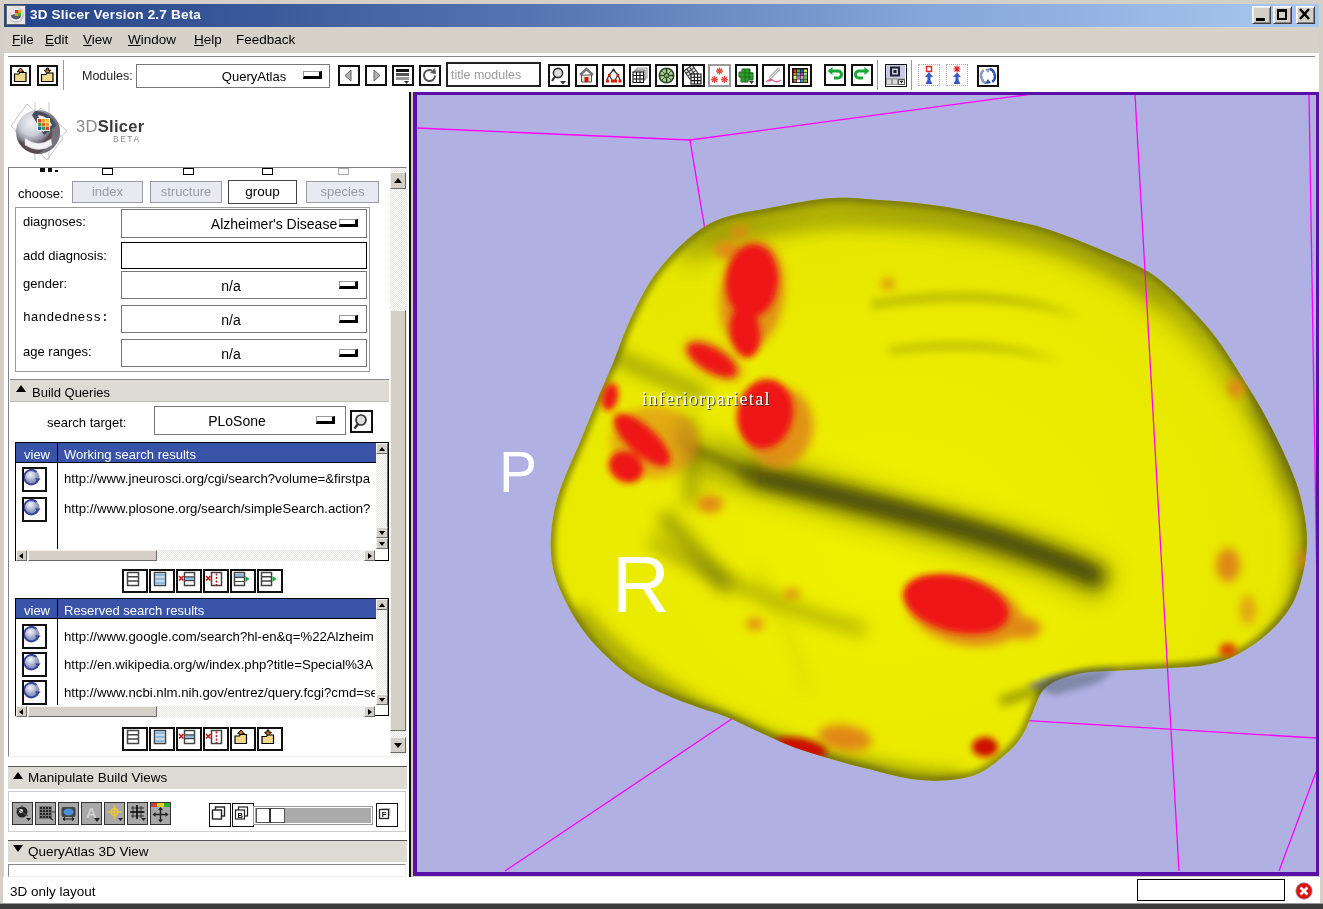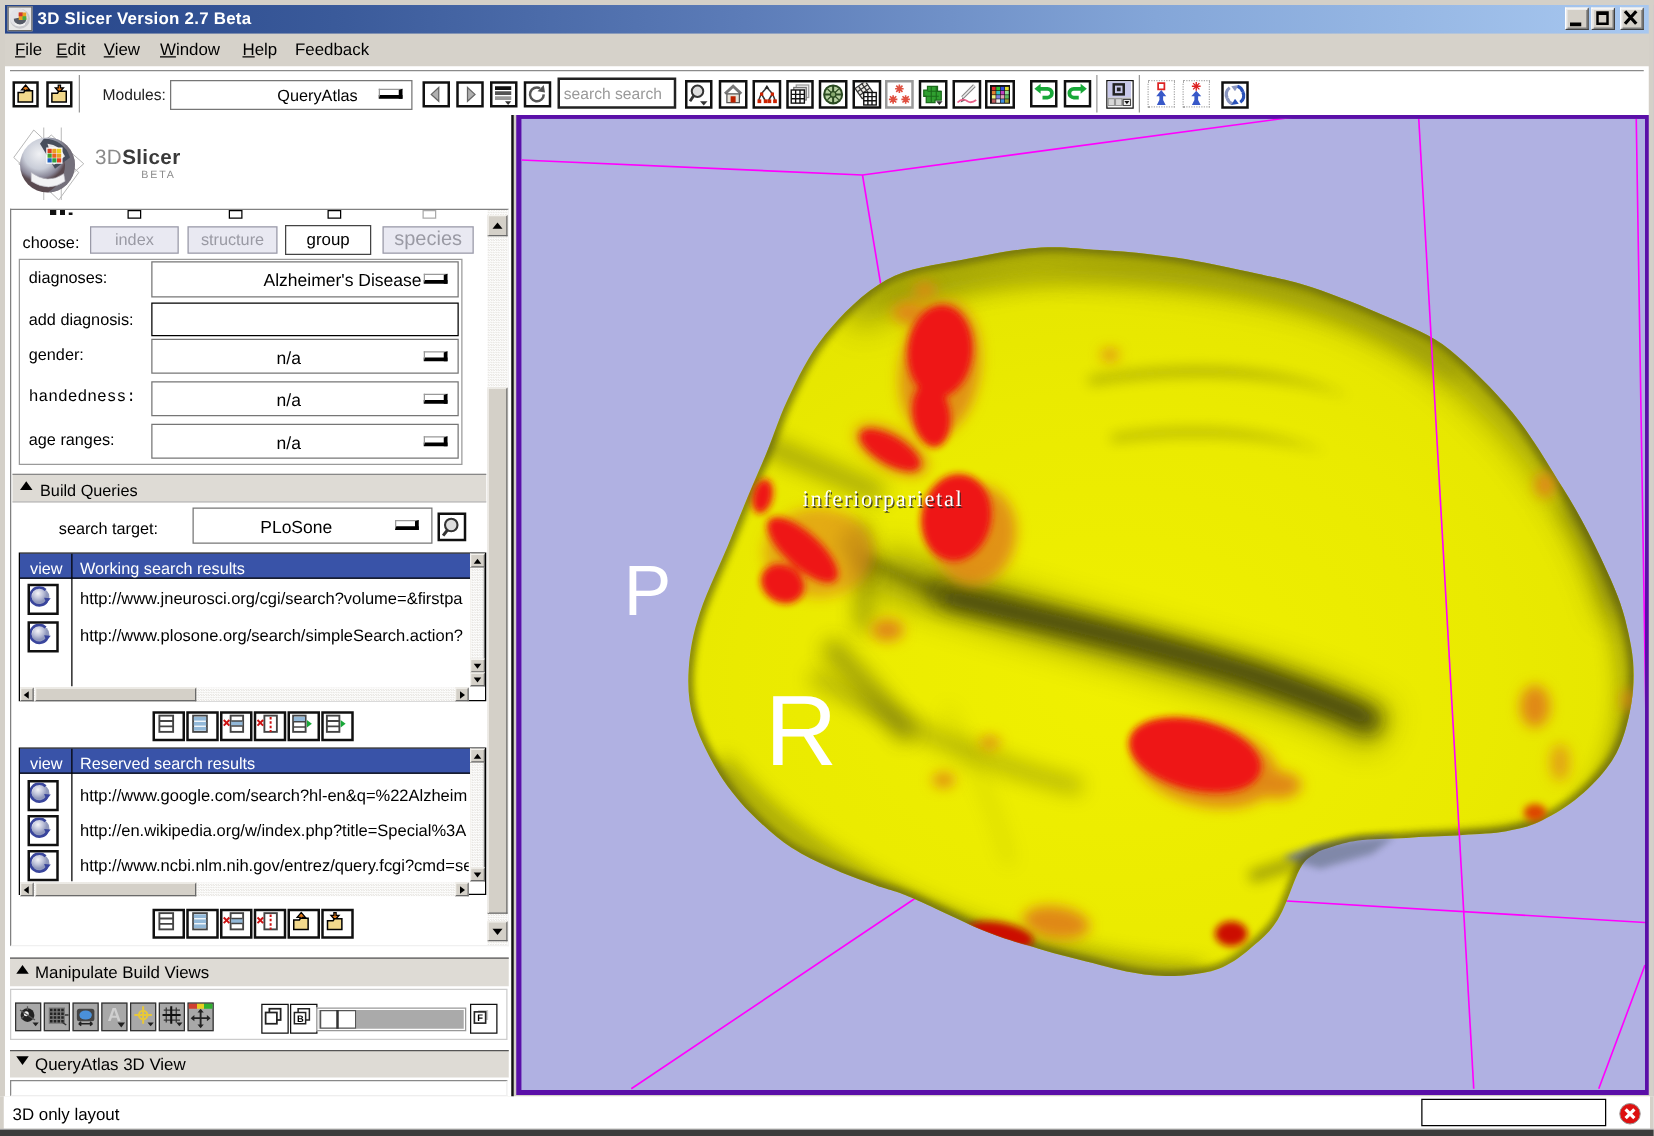--- a/index.html
+++ b/index.html
@@ -75,21 +75,21 @@
         <rect x="2" y="2" width="13" height="3" fill="#111"></rect>
         <rect x="2" y="6" width="13" height="3" fill="#555"></rect>
         <rect x="2" y="10" width="13" height="3" fill="#999"></rect>
         <path d="M10,14 l5,0 l-2.5,3 z" fill="#333"></path>
       </svg></div>
 <div class="a tb" style="left:419px;top:65px;width:22px;height:21px;"><svg width="18" height="17" viewBox="0 0 18 17">
         <path d="M14,8.5 a5.5,5.5 0 1 1 -3,-4.9" fill="none" stroke="#555" stroke-width="2"></path>
         <path d="M14,1 L15,7 L9,6 Z" fill="#555"></path>
       </svg></div>
 <div class="a" style="left:446px;top:62px;width:95px;height:25px;background:#fff;border:2px solid #222;"></div>
-<div class="lbl" style="left:451px;top:68px;font-size:12.5px;color:#9a9a9a;">search search</div>
+<div class="lbl" style="left:451px;top:68px;font-size:12.5px;color:#9a9a9a;">title modules</div>
 
 <div class="a tb" style="left:10px;top:65px;width:21px;height:21px;"><svg width="17" height="17" viewBox="0 0 17 17">
         <path d="M7.6,9 V4.8 H5.2 L8.5,1 L11.8,4.8 H9.4 V9 Z" fill="#e07818" stroke="#000" stroke-width="1"></path>
         <path d="M2.5,7 h4.5 l1,-1.5 h6 v9 H2.5 z" fill="#f2d98c" stroke="#000" stroke-width="1.2"></path>
       </svg></div>
 <div class="a tb" style="left:37px;top:65px;width:21px;height:21px;"><svg width="17" height="17" viewBox="0 0 17 17">
         <path d="M7.6,1 V3.2 H5.2 L8.5,7 L11.8,3.2 H9.4 V1 Z" fill="#e07818" stroke="#000" stroke-width="1"></path>
         <path d="M2.5,7.5 h4.5 l1,-1.5 h6 v8.5 H2.5 z" fill="#f2d98c" stroke="#000" stroke-width="1.2"></path>
       </svg></div>
 
@@ -269,21 +269,21 @@
     <div class="a" style="left:55px;top:170px;width:3px;height:2px;background:#111;"></div>
 <div class="a" style="left:102px;top:168px;width:11px;height:7px;border:1px solid #000;background:#fff;"></div>
 <div class="a" style="left:183px;top:168px;width:11px;height:7px;border:1px solid #000;background:#fff;"></div>
 <div class="a" style="left:262px;top:168px;width:11px;height:7px;border:1px solid #000;background:#fff;"></div>
 <div class="a" style="left:338px;top:168px;width:11px;height:7px;border:1px solid #aaa;background:#fff;"></div>
 
 <div class="lbl" style="left:18px;top:186px;">choose:</div>
 <div class="a" style="left:72px;top:181px;width:71px;height:22px;background:#e9e9f2;border:1px solid #9a9aa8;color:#9a9aa4;font-size:13px;text-align:center;line-height:20px;">index</div>
 <div class="a" style="left:150px;top:181px;width:72px;height:22px;background:#e9e9f2;border:1px solid #9a9aa8;color:#9a9aa4;font-size:13px;text-align:center;line-height:20px;">structure</div>
 <div class="a" style="left:228px;top:180px;width:69px;height:24px;background:#fff;border:1px solid #444;color:#000;font-size:13.5px;text-align:center;line-height:22px;">group</div>
-<div class="a" style="left:306px;top:181px;width:73px;height:22px;background:#e9e9f2;border:1px solid #9a9aa8;color:#9a9aa4;font-size:16px;text-align:center;line-height:20px;">species</div>
+<div class="a" style="left:306px;top:181px;width:73px;height:22px;background:#e9e9f2;border:1px solid #9a9aa8;color:#9a9aa4;font-size:13px;text-align:center;line-height:20px;">species</div>
 
 <div class="a" style="left:15px;top:207px;width:355px;height:165px;border:1px solid #9a9a9a;"></div>
 <div class="lbl" style="left:23px;top:214px;">diagnoses:</div>
 <div class="a combo" style="left:121px;top:209px;width:246px;height:29px;"></div>
 <div class="lbl" style="left:121px;top:216px;width:220px;text-align:center;font-size:14px;padding-left:43px;">Alzheimer's Disease</div>
 <div class="cg" style="left:339px;top:219px;"></div>
 <div class="lbl" style="left:23px;top:248px;">add diagnosis:</div>
 <div class="a" style="left:121px;top:242px;width:246px;height:27px;background:#fff;border:1.5px solid #000;"></div>
 <div class="lbl" style="left:23px;top:276px;">gender:</div>
 <div class="a combo" style="left:121px;top:271px;width:246px;height:28px;"></div>

